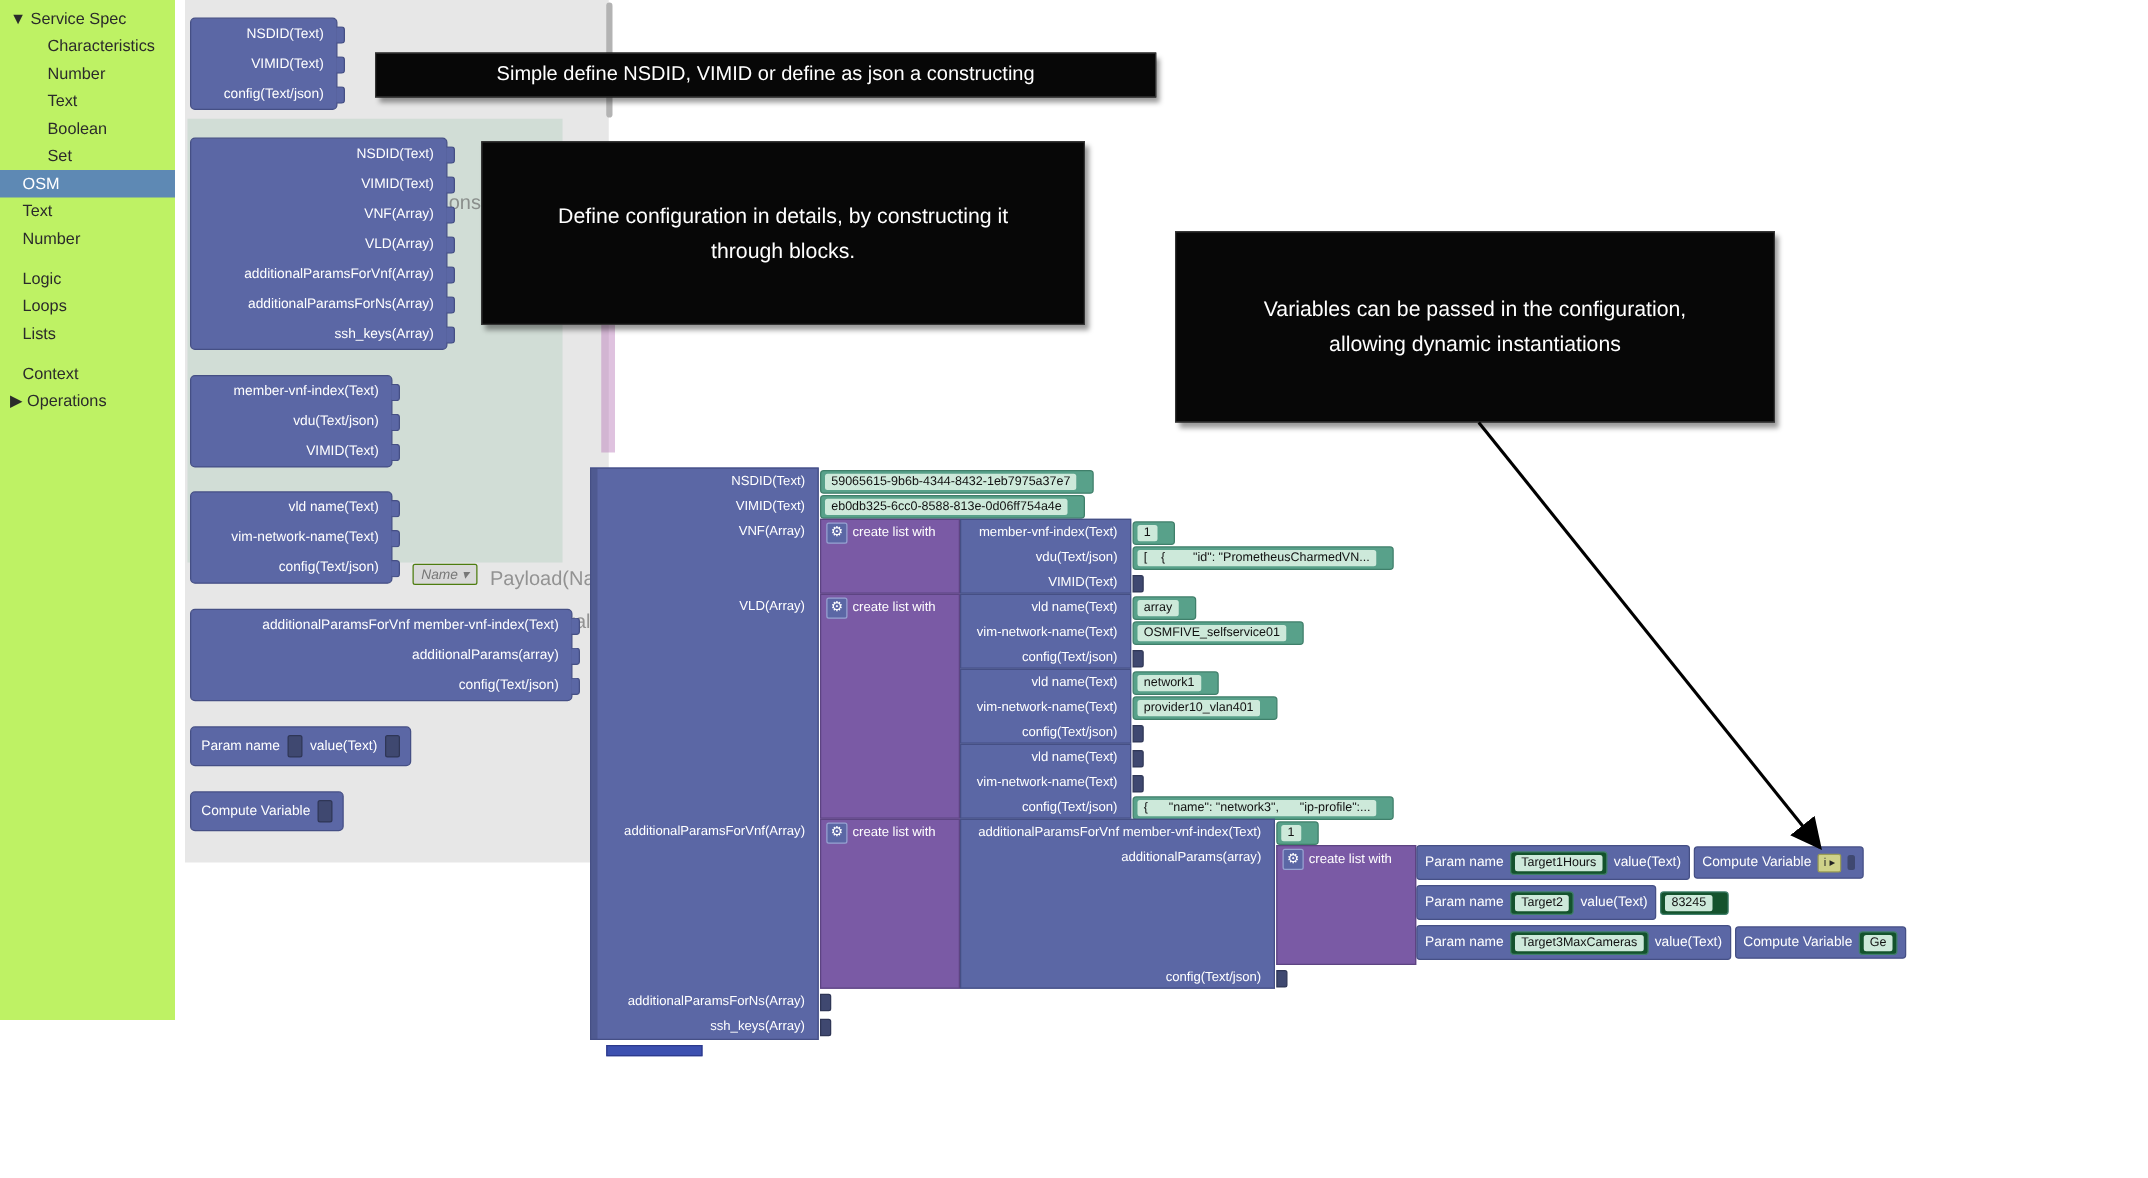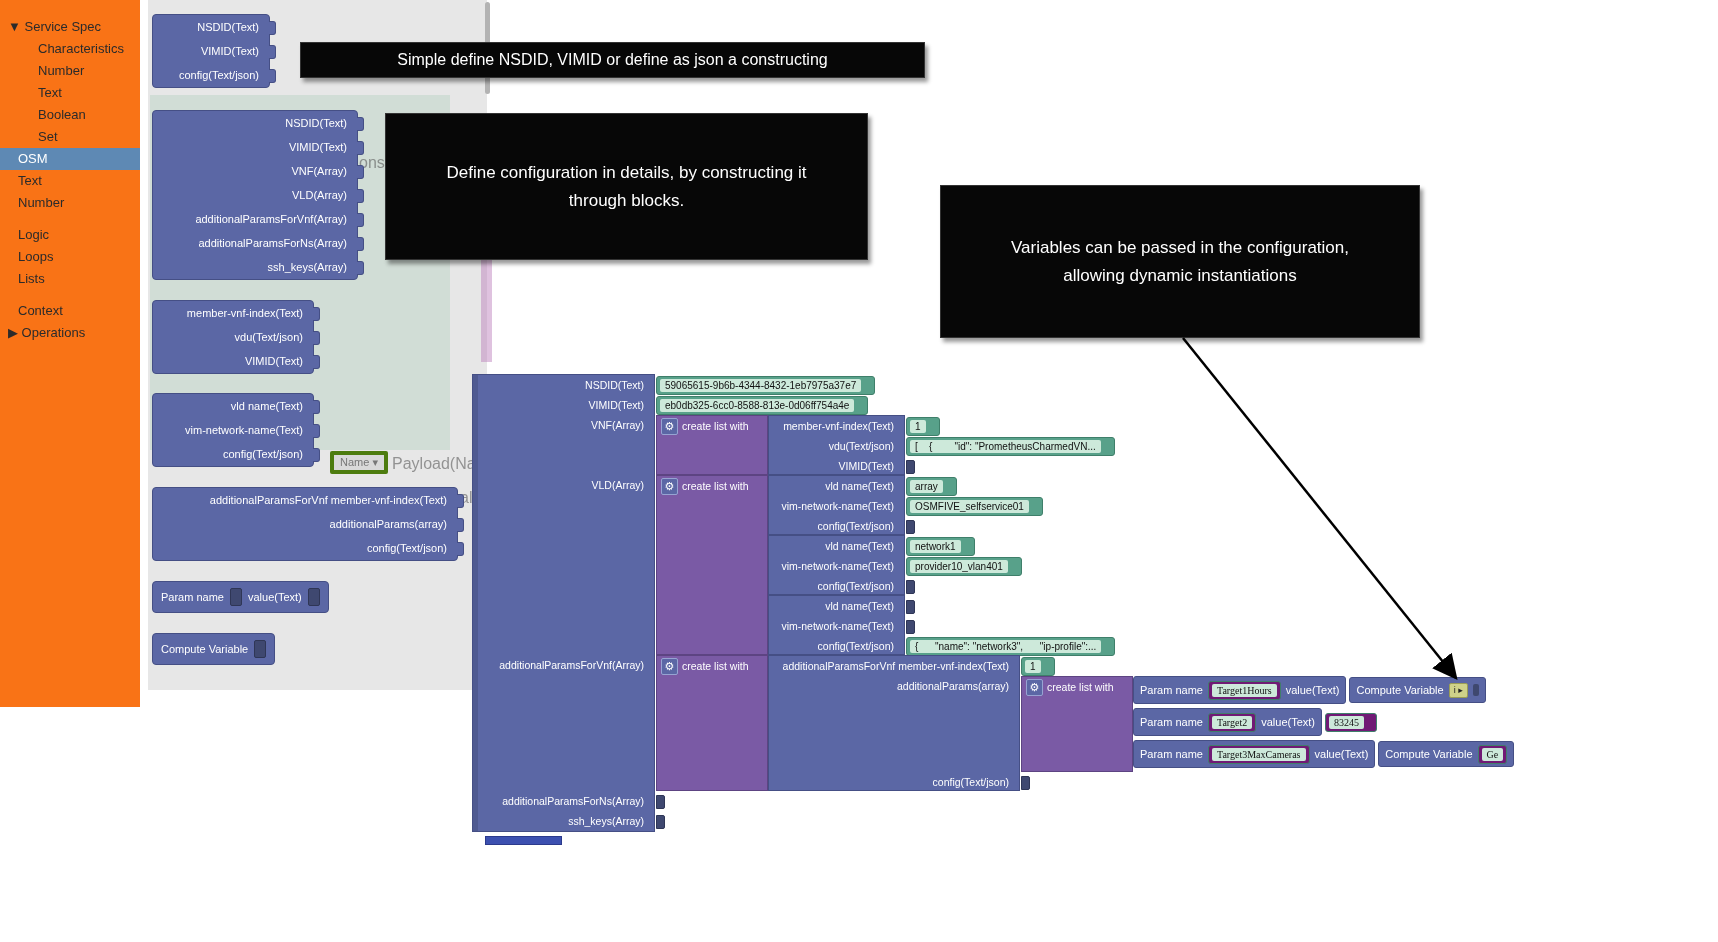--- a/index.html
+++ b/index.html
@@ -1,33 +1,33 @@
 <!DOCTYPE html>
 <html><head>
 <meta charset="utf-8">
 <style>
   html,body{margin:0;padding:0;background:#fff;}
   .screen{position:relative;width:1718px;height:942px;background:#fff;overflow:hidden;
           font-family:"Liberation Sans",sans-serif;}
 
   
-  .sidebar{position:absolute;left:0;top:0;width:140px;height:707px;background:#f97316;
-           padding-top:16px;box-sizing:border-box;font-size:13px;color:#2b2b2b;}
+  .sidebar{position:absolute;left:0;top:0;width:140px;height:816px;background:#bef264;
+           padding-top:4px;box-sizing:border-box;font-size:13px;color:#2b2b2b;}
   .si{height:22px;line-height:22px;white-space:nowrap;cursor:default;}
   .ind0{padding-left:8px}.ind1{padding-left:18px}.ind2{padding-left:38px}
   .si.sel{background:#5e89b4;color:#ffffff;}
   .gap{margin-top:10px}
 
   
   .flyout{position:absolute;left:148px;top:0;width:339px;height:690px;background:#e7e7e7;}
   .hint-green{position:absolute;left:150px;top:95px;width:300px;height:355px;background:rgba(130,185,155,0.22);}
   .hint-pink{position:absolute;left:481px;top:150px;width:11px;height:212px;background:rgba(185,120,185,0.45);}
   .hint-text{position:absolute;color:rgba(90,90,90,0.6);font-size:16px;white-space:nowrap;}
-  .hint-chip{position:absolute;background:#d9d9d9;border:4px solid #4d7c0f;border-radius:2px;
-             color:#777;font-size:11px;padding:1px 6px;white-space:nowrap;}
+  .hint-chip{position:absolute;background:#d9d9d9;border:1px solid #4d7c0f;border-radius:2px;
+             color:#777;font-size:11px;padding:1px 6px;white-space:nowrap;font-style:italic;}
   .scroll-thumb{position:absolute;left:485px;top:2px;width:5px;height:92px;background:#b3b3b3;border-radius:3px;}
 
   
   .pblock{position:absolute;background:#5b67a5;border:1px solid #454f85;border-radius:4px;
           color:#fff;font-size:11px;box-sizing:border-box;}
   .prow{position:relative;height:24px;line-height:24px;text-align:right;padding-right:10px;white-space:nowrap;}
   .prow::after{content:"";position:absolute;right:-7px;top:6px;width:6px;height:12px;
                background:#5b67a5;border:1px solid #454f85;border-left:none;border-radius:0 3px 3px 0;}
   .pinline{display:flex;align-items:center;gap:6px;padding:0 8px;height:30px;}
   .socksq{width:10px;height:16px;background:#3f4870;border:1px solid #2f3656;border-radius:2px;}
@@ -61,22 +61,22 @@
        padding:0 5px;color:#111;white-space:pre;}
   .sock{position:absolute;top:4px;width:7px;height:12px;background:#3f4870;border:1px solid #2f3656;
         border-radius:0 2px 2px 0;}
   .l137{left:137px}.l183{left:183px}.l252{left:252px}
   .vldcol{display:flex;flex-direction:column;}
 
   .paramcol{display:flex;flex-direction:column;}
   .paramrow{display:flex;align-items:center;height:28px;margin-bottom:4px;font-size:11px;}
   .paramb{display:flex;align-items:center;gap:5px;background:#5b67a5;border:1px solid #454f85;
           border-radius:3px;height:26px;padding:0 6px;white-space:nowrap;}
-  .pval{display:inline-flex;align-items:center;height:17px;background:#701a75;border:1px solid #3f7f6a;
-        border-radius:3px;padding:0 3px;font-family:Liberation Serif, serif;}
+  .pval{display:inline-flex;align-items:center;height:17px;background:#14532d;border:1px solid #3f7f6a;
+        border-radius:3px;padding:0 3px;}
   .computeb{display:flex;align-items:center;gap:5px;background:#5b67a5;border:1px solid #454f85;
             border-radius:3px;height:24px;padding:0 6px;margin-left:3px;white-space:nowrap;}
   .ifield{background:#cfd289;border:1px solid #9a9d55;border-radius:2px;font-size:9px;color:#222;
           padding:0 4px;height:13px;line-height:13px;white-space:nowrap;}
   .minisock{width:6px;height:12px;background:#3f4870;border-radius:2px;flex:none;}
   .stub{position:absolute;left:485px;top:836px;width:75px;height:7px;background:#3c50b0;border:1px solid #2c3a8c;}
 </style>
 </head>
 <body>
 

